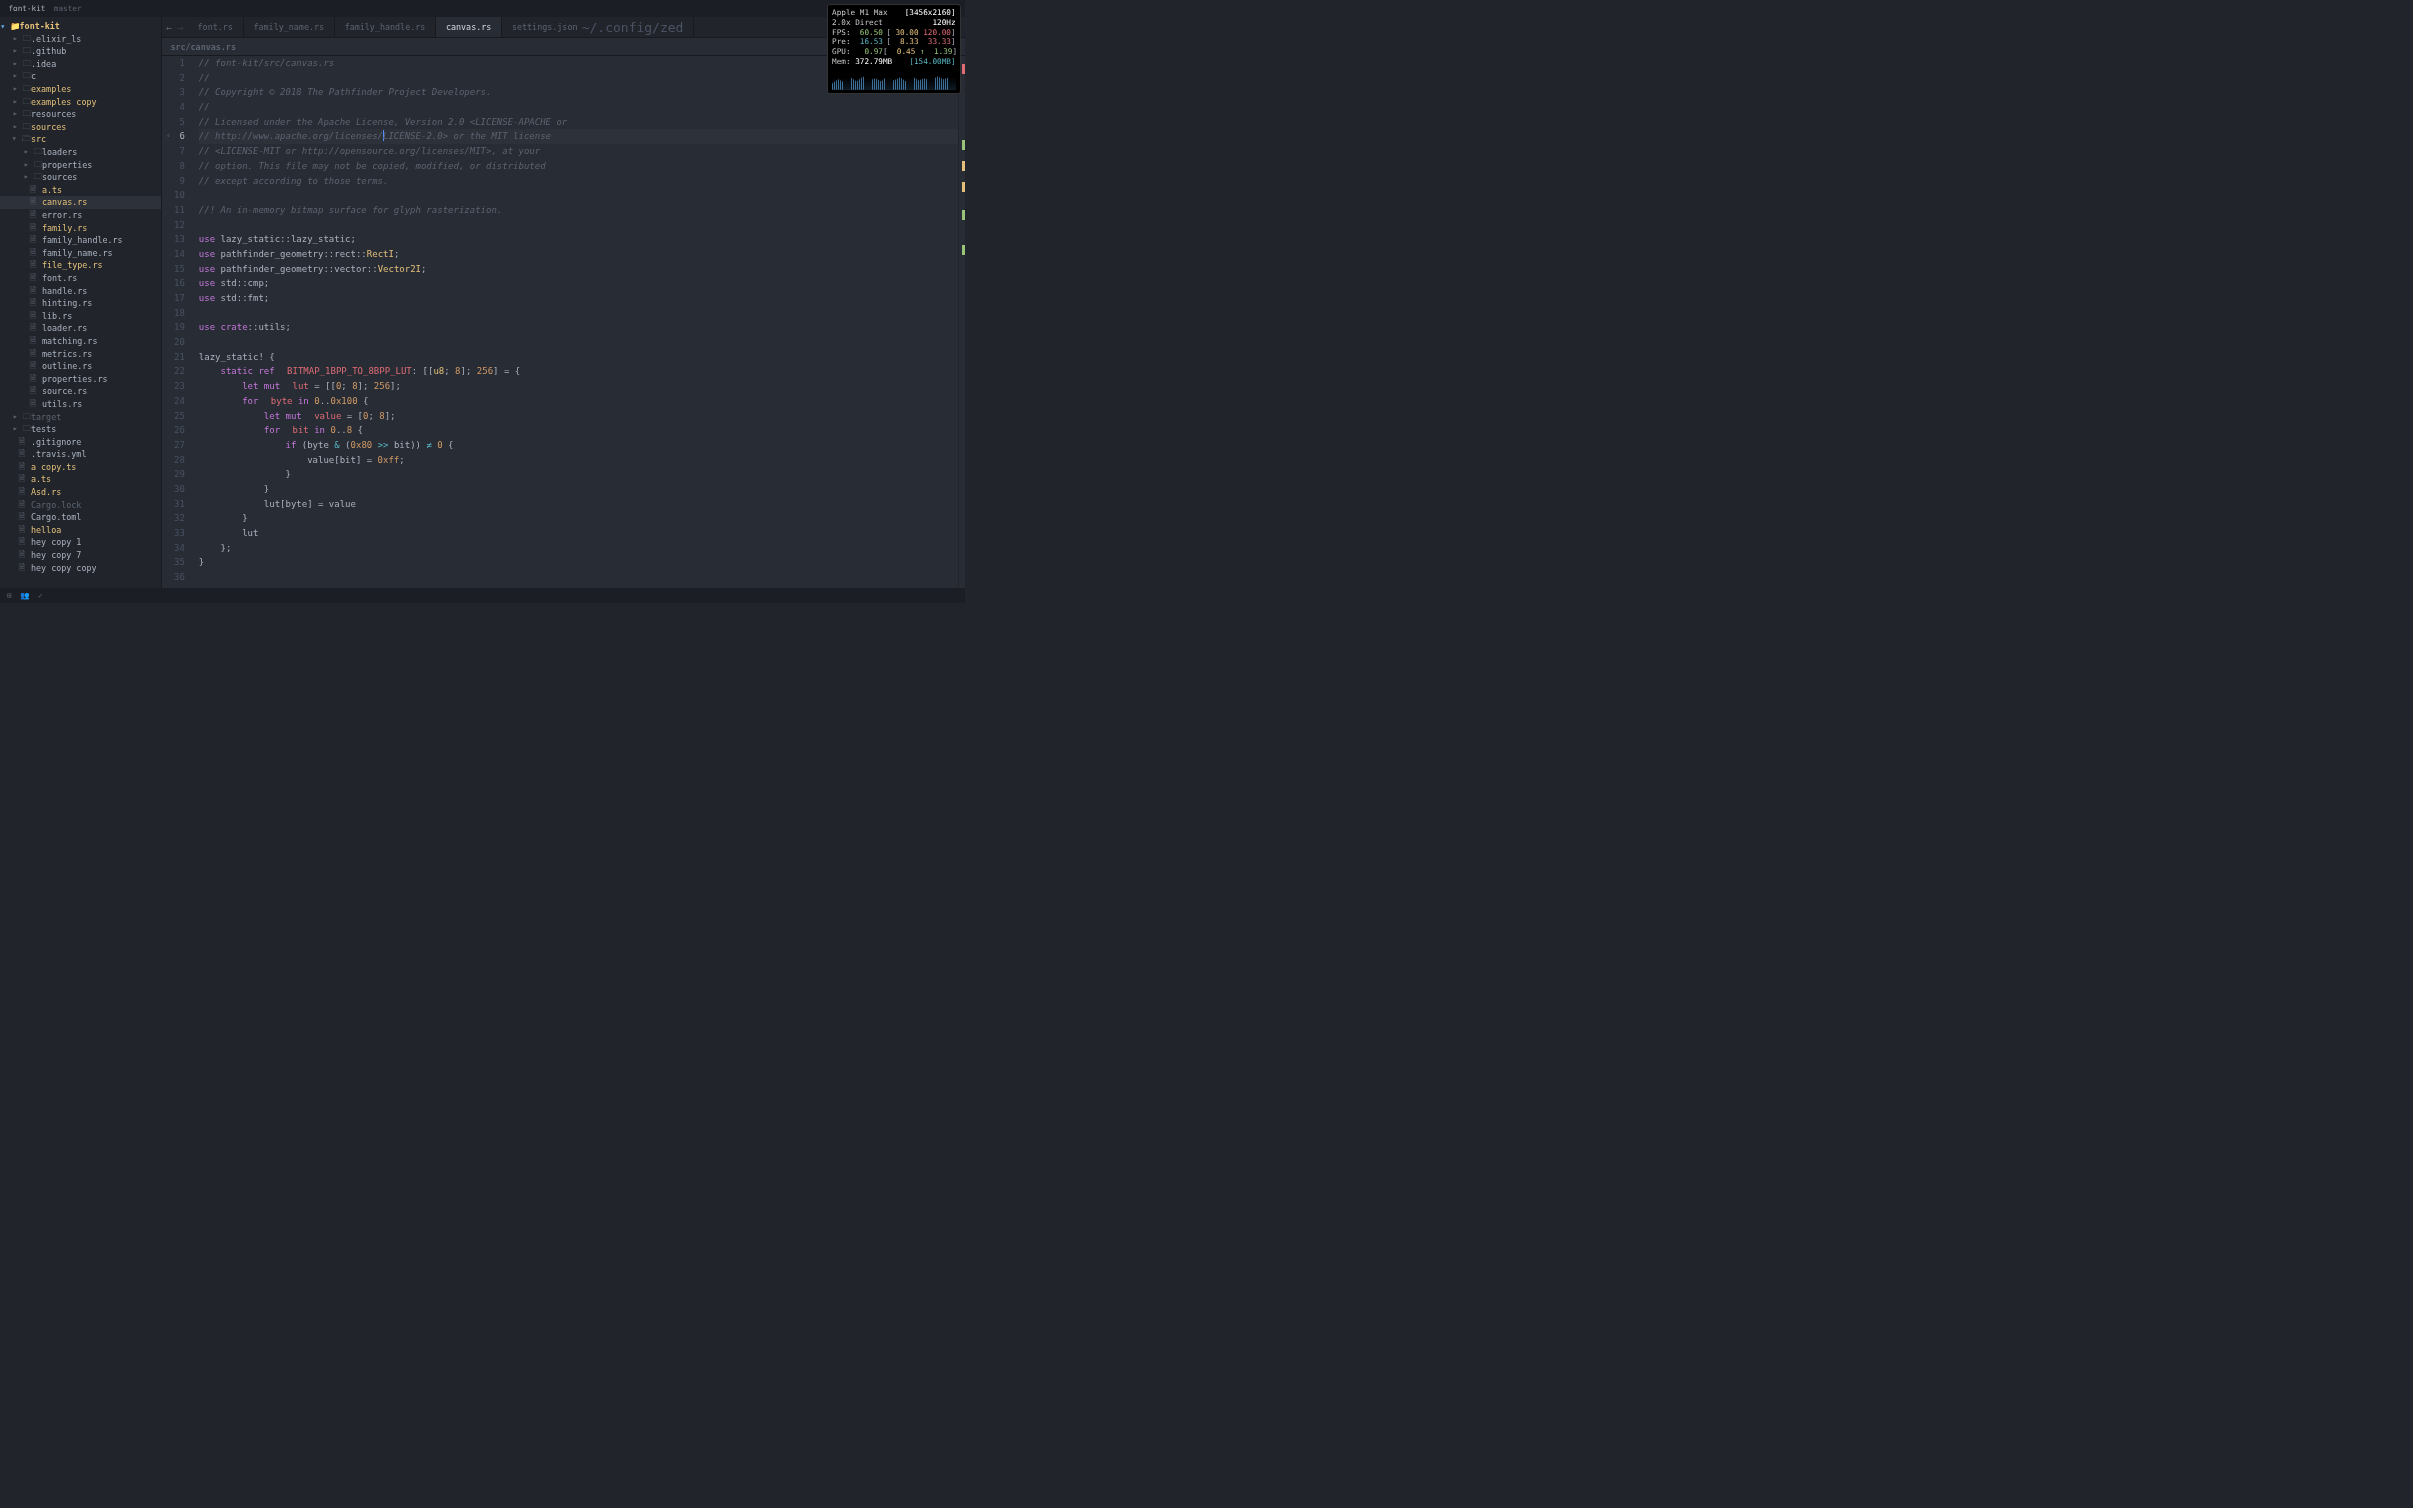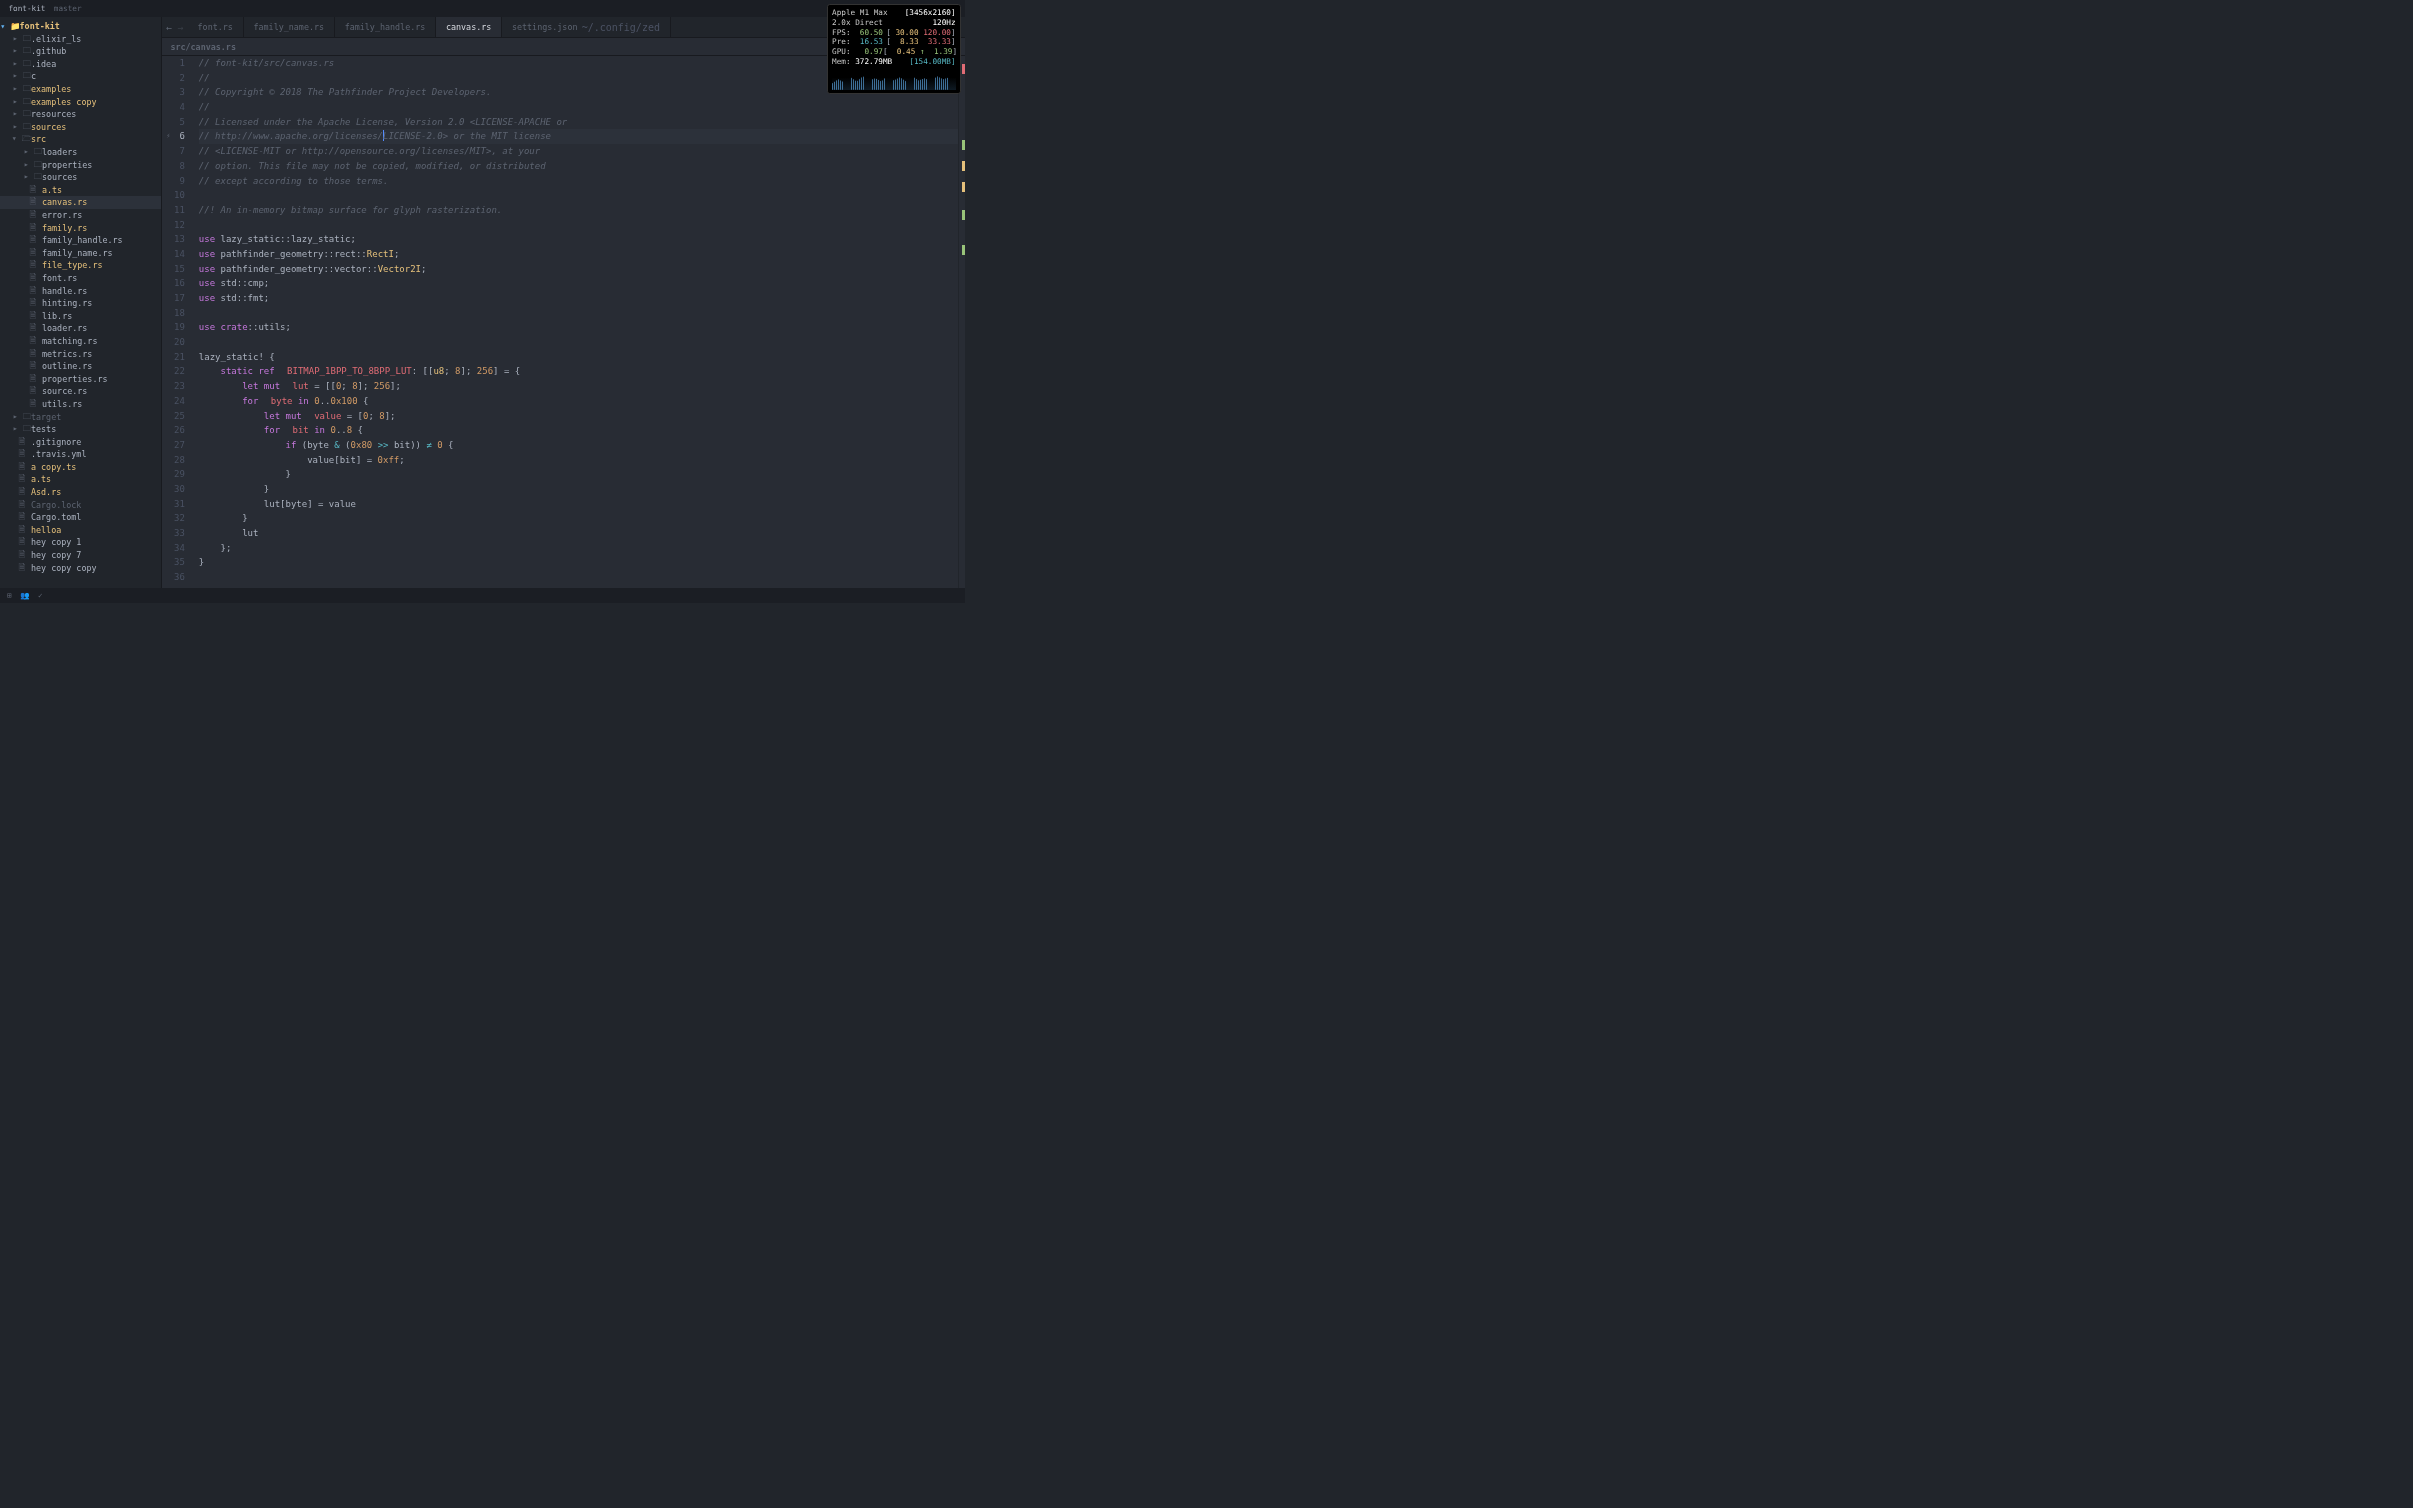--- a/index.html
+++ b/index.html
@@ -84,21 +84,21 @@
   padding: 0 9.8px;
   color: #5c6370;
   border-right: 0.7px solid #181a1f;
   cursor: pointer;
   font-size: 8.4px;
 }
 .tab.active {
   background: #282c34;
   color: #d7dae0;
 }
-.tab .dim { color: #4b5263; font-size: 10px; margin-left: 4.2px; }
+.tab .dim { color: #4b5263; font-size: 13px; margin-left: 4.2px; }
 .breadcrumb {
   height: 18px;
   display: flex;
   align-items: center;
   padding: 0 8.4px;
   border-bottom: 0.7px solid #181a1f;
   color: #5c6370;
   font-size: 8.4px;
   font-weight: bold;
 }

